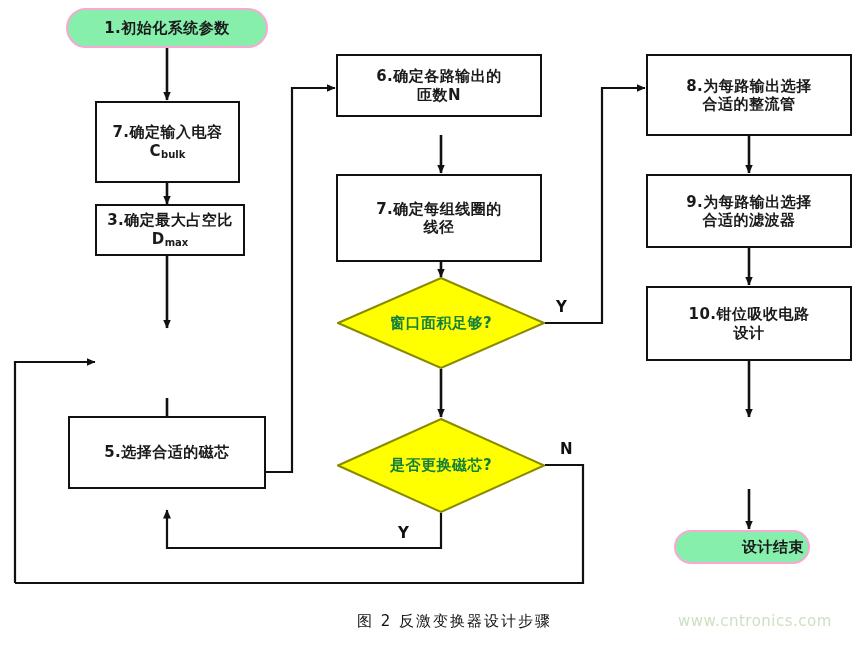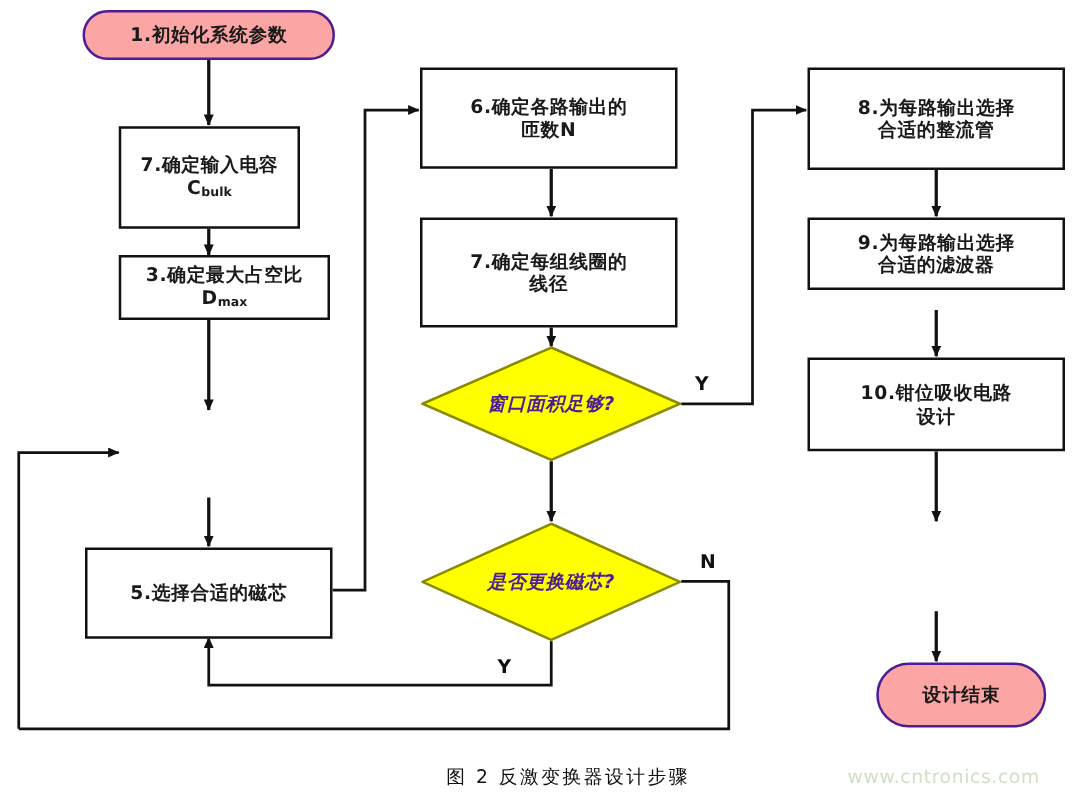--- a/index.html
+++ b/index.html
@@ -6,29 +6,29 @@
   body{
     width:859px;height:646px;background:#ffffff;
     font-family:"DejaVu Sans","Liberation Sans",sans-serif;
     position:relative;overflow:hidden;
   }
   #stage{position:absolute;left:0;top:0;width:859px;height:646px;}
   svg.layer{position:absolute;left:0;top:0;width:859px;height:646px;overflow:visible;}
   .node{position:absolute;box-sizing:border-box;display:flex;align-items:center;
         justify-content:center;text-align:center;color:#1a1a1a;}
   .proc{border:2px solid #111;background:#fff;}
-  .term{border:2px solid #4c1d95;background:#fca5a5;border-radius:30px;}
+  .term{border:2px solid #f9a8d4;background:#86efac;border-radius:30px;}
   .node .txt{line-height:1.22;padding:0 4px;font-weight:bold;letter-spacing:.5px;}
   .f15{font-size:15px;}
   .sub{font-size:10px;vertical-align:-2px;letter-spacing:0;margin-top:44px;}
   .dia-wrap{position:absolute;}
   .dia-label{position:absolute;font-size:15px;font-weight:bold;color:#111;}
   .dtext{position:absolute;left:0;top:0;width:100%;height:100%;display:flex;
          align-items:center;justify-content:center;font-size:15px;font-weight:bold;
-         color:#4c1d95;letter-spacing:.5px;font-style:italic;}
+         color:#15803d;letter-spacing:.5px;}
   .caption{position:absolute;font-size:15px;color:#111;letter-spacing:2px;}
   .watermark{position:absolute;font-size:15px;color:#cfe0c2;letter-spacing:.5px;}
 </style>
 </head>
 <body>
 
 <div id="stage">
 
   <svg class="layer" viewBox="0 0 859 646">
     <defs>
@@ -78,33 +78,33 @@
     <span class="txt f15">1.初始化系统参数</span>
   </div>
 
   <div class="node proc" style="left:95px;top:101px;width:145px;height:82px;">
     <span class="txt f15">
       <span>7.确定输入电容</span><br>
       <span><span>C</span><span class="sub">bulk</span></span>
     </span>
   </div>
 
-  <div class="node proc" style="left:95px;top:204px;width:169px;height:52px;">
+  <div class="node proc" style="left:95px;top:204px;width:150px;height:52px;">
     <span class="txt f15">
       <span>3.确定最大占空比</span><br>
       <span><span>D</span><span class="sub">max</span></span>
     </span>
   </div>
 
 
-  <div class="node proc" style="left:68px;top:438px;width:198px;height:73px;">
+  <div class="node proc" style="left:68px;top:416px;width:198px;height:73px;">
     <span class="txt f15">5.选择合适的磁芯</span>
   </div>
 
-  <div class="node proc" style="left:336px;top:54px;width:206px;height:81px;">
+  <div class="node proc" style="left:336px;top:54px;width:206px;height:63px;">
     <span class="txt f15">
       <span>6.确定各路输出的</span><br>
       <span>匝数N</span>
     </span>
   </div>
 
   <div class="node proc" style="left:336px;top:174px;width:206px;height:88px;">
     <span class="txt f15">
       <span>7.确定每组线圈的</span><br>
       <span>线径</span>
@@ -128,35 +128,35 @@
   <div class="dia-label" style="left:560px;top:440px;">N</div>
   <div class="dia-label" style="left:398px;top:524px;">Y</div>
 
   <div class="node proc" style="left:646px;top:54px;width:206px;height:82px;justify-content:center;">
     <span class="txt f15">
       <span>8.为每路输出选择</span><br>
       <span>合适的整流管</span>
     </span>
   </div>
 
-  <div class="node proc" style="left:646px;top:174px;width:206px;height:58px;">
+  <div class="node proc" style="left:646px;top:174px;width:206px;height:74px;">
     <span class="txt f15">
       <span>9.为每路输出选择</span><br>
       <span>合适的滤波器</span>
     </span>
   </div>
 
   <div class="node proc" style="left:646px;top:286px;width:206px;height:75px;">
     <span class="txt f15">
       <span>10.钳位吸收电路</span><br>
       <span>设计</span>
     </span>
   </div>
 
 
-  <div class="node term" style="left:701px;top:530px;width:136px;height:52px;">
+  <div class="node term" style="left:674px;top:530px;width:136px;height:34px;justify-content:flex-end;">
     <span class="txt f15">设计结束</span>
   </div>
 
   <div class="caption" style="left:357px;top:612px;">图 2  反激变换器设计步骤</div>
   <div class="watermark" style="left:678px;top:612px;">www.cntronics.com</div>
 
 </div>
 
 </body></html>

